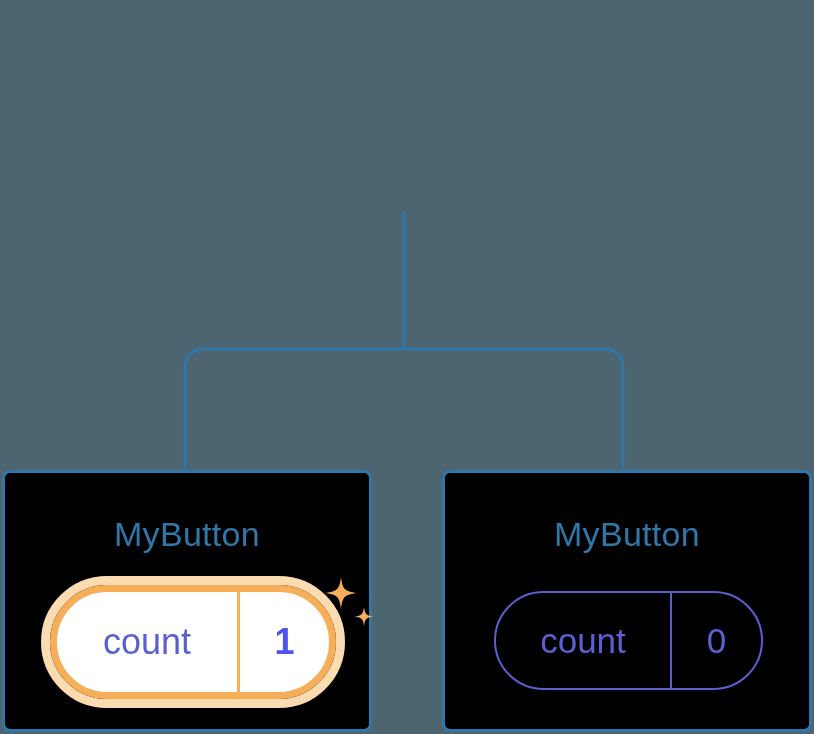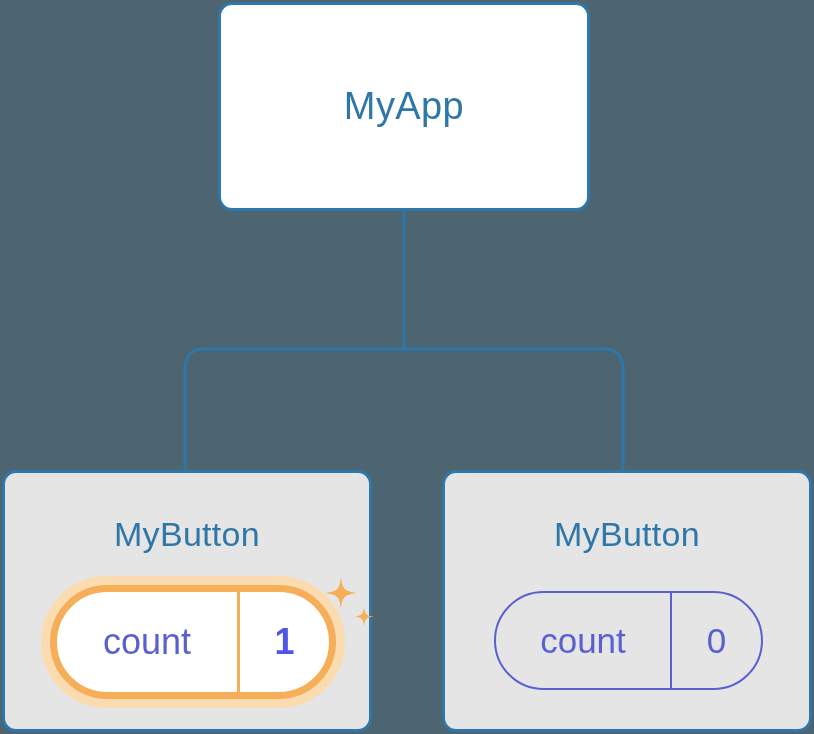--- a/index.html
+++ b/index.html
@@ -46,23 +46,23 @@
   }
   .node-root-label {
     font-size: 38px;
     color: #2f77a8;
     letter-spacing: 0.4px;
   }
 
   
   .card {
     position: absolute;
-    background: #e5e5e5;
+    background: #000000;
     border: 3px solid #2f77a8;
-    border-radius: 14px;
+    border-radius: 8px;
     box-sizing: border-box;
     top: 470px;
     height: 262px;
   }
   .card-left  { left: 2px;   width: 370px; }
   .card-right { left: 442px; width: 370px; }
 
   .card-title {
     position: absolute;
     left: 0;
@@ -170,23 +170,20 @@
 
 <div id="stage">
 
   <svg id="connectors" viewBox="0 0 814 734" width="814" height="734" aria-hidden="true">
 
     <path d="M404,211 L404,349" fill="none" stroke="#2f77a8" stroke-width="3"></path>
 
     <path d="M185,470 L185,369 Q185,349 205,349 L603,349 Q623,349 623,369 L623,470" fill="none" stroke="#2f77a8" stroke-width="3" stroke-linecap="butt"></path>
   </svg>
 
-  <div class="node-root">
-    <span class="node-root-label">MyApp</span>
-  </div>
 
   <div class="card card-left">
     <div class="card-title">MyButton</div>
 
     <div class="pill-wrap">
       <div class="pill-glow"></div>
       <div class="pill-active">
         <div class="pill-key">count</div>
         <div class="pill-val">1</div>
       </div>

